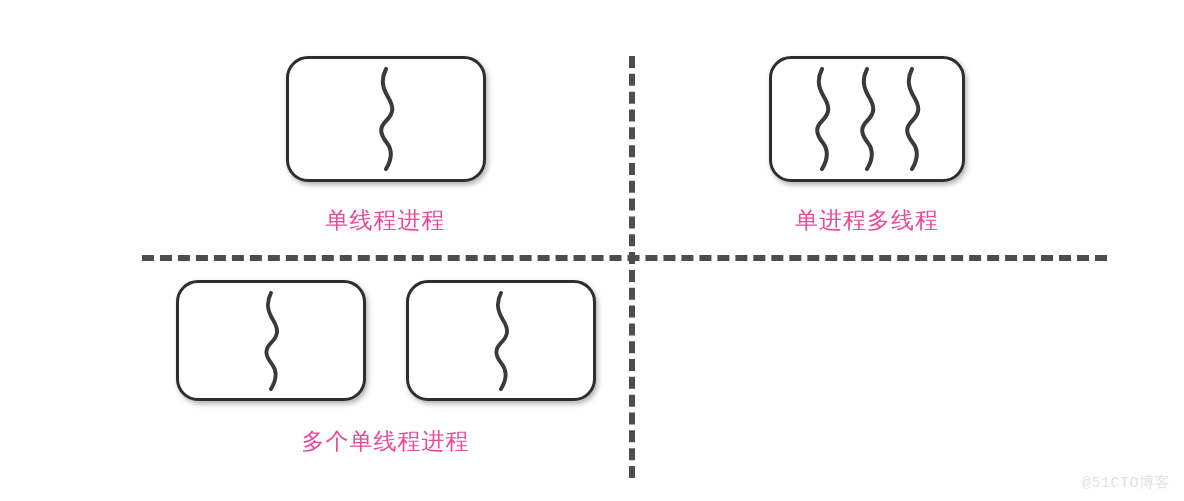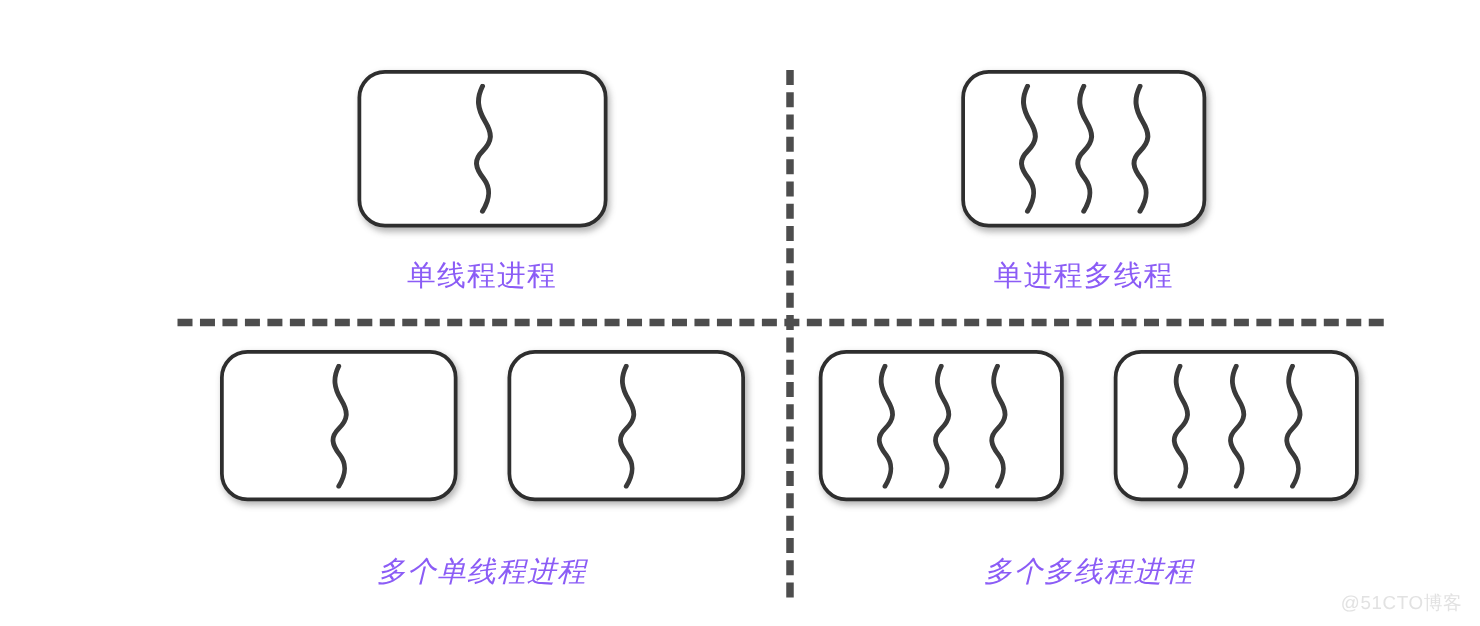--- a/index.html
+++ b/index.html
@@ -85,38 +85,39 @@
   .threads.t1 { gap: 0px; }
   .threads.t3 { gap: 19px; }
 
   .thread-svg { display: block; }
 
   
   .caption {
     text-align: center;
     font-size: 23px;
     line-height: 1;
-    color: #8b5cf6;
+    color: #ec4899;
     letter-spacing: 1px;
     white-space: nowrap;
   }
   #q-top-left .caption,
   #q-top-right .caption { margin-top: 22px; }
   #q-bottom-left .caption,
-  #q-bottom-right .caption { margin-top: 40px; font-style: italic; }
+  #q-bottom-right .caption { margin-top: 24px; }
 
   
   #watermark {
     position: absolute;
     right: 14px;
     bottom: 9px;
     font-size: 15px;
     color: #e2e2e2;
     letter-spacing: 0.5px;
     white-space: nowrap;
+    font-family: Liberation Mono, monospace;
   }
 </style>
 </head>
 <body>
 
 <div id="diagram">
 
   <div class="divider-v"></div>
   <div class="divider-h"></div>
 
@@ -165,47 +166,16 @@
         <div class="threads t1">
           <svg class="thread-svg" width="26" height="100" viewBox="0 0 26 104">
             <path d="M13 2 C 8 12, 9 20, 15 30 C 21 40, 21 46, 13 54 C 6 61, 7 67, 14 76 C 20 84, 19 92, 13 102" fill="none" stroke="#3a3a3a" stroke-width="4" stroke-linecap="round"></path>
           </svg>
         </div>
       </div>
     </div>
     <div class="caption">多个单线程进程</div>
   </div>
 
-  <div class="quadrant" id="q-bottom-right">
-    <div class="boxes-row">
-      <div class="process-box size-sm3">
-        <div class="threads t3">
-          <svg class="thread-svg" width="26" height="100" viewBox="0 0 26 104">
-            <path d="M13 2 C 8 12, 9 20, 15 30 C 21 40, 21 46, 13 54 C 6 61, 7 67, 14 76 C 20 84, 19 92, 13 102" fill="none" stroke="#3a3a3a" stroke-width="4" stroke-linecap="round"></path>
-          </svg>
-          <svg class="thread-svg" width="26" height="100" viewBox="0 0 26 104">
-            <path d="M13 2 C 8 12, 9 20, 15 30 C 21 40, 21 46, 13 54 C 6 61, 7 67, 14 76 C 20 84, 19 92, 13 102" fill="none" stroke="#3a3a3a" stroke-width="4" stroke-linecap="round"></path>
-          </svg>
-          <svg class="thread-svg" width="26" height="100" viewBox="0 0 26 104">
-            <path d="M13 2 C 8 12, 9 20, 15 30 C 21 40, 21 46, 13 54 C 6 61, 7 67, 14 76 C 20 84, 19 92, 13 102" fill="none" stroke="#3a3a3a" stroke-width="4" stroke-linecap="round"></path>
-          </svg>
-        </div>
-      </div>
-      <div class="process-box size-sm3">
-        <div class="threads t3">
-          <svg class="thread-svg" width="26" height="100" viewBox="0 0 26 104">
-            <path d="M13 2 C 8 12, 9 20, 15 30 C 21 40, 21 46, 13 54 C 6 61, 7 67, 14 76 C 20 84, 19 92, 13 102" fill="none" stroke="#3a3a3a" stroke-width="4" stroke-linecap="round"></path>
-          </svg>
-          <svg class="thread-svg" width="26" height="100" viewBox="0 0 26 104">
-            <path d="M13 2 C 8 12, 9 20, 15 30 C 21 40, 21 46, 13 54 C 6 61, 7 67, 14 76 C 20 84, 19 92, 13 102" fill="none" stroke="#3a3a3a" stroke-width="4" stroke-linecap="round"></path>
-          </svg>
-          <svg class="thread-svg" width="26" height="100" viewBox="0 0 26 104">
-            <path d="M13 2 C 8 12, 9 20, 15 30 C 21 40, 21 46, 13 54 C 6 61, 7 67, 14 76 C 20 84, 19 92, 13 102" fill="none" stroke="#3a3a3a" stroke-width="4" stroke-linecap="round"></path>
-          </svg>
-        </div>
-      </div>
-    </div>
-    <div class="caption">多个多线程进程</div>
-  </div>
 
   <div id="watermark">@51CTO博客</div>
 
 </div>
 
 </body></html>

